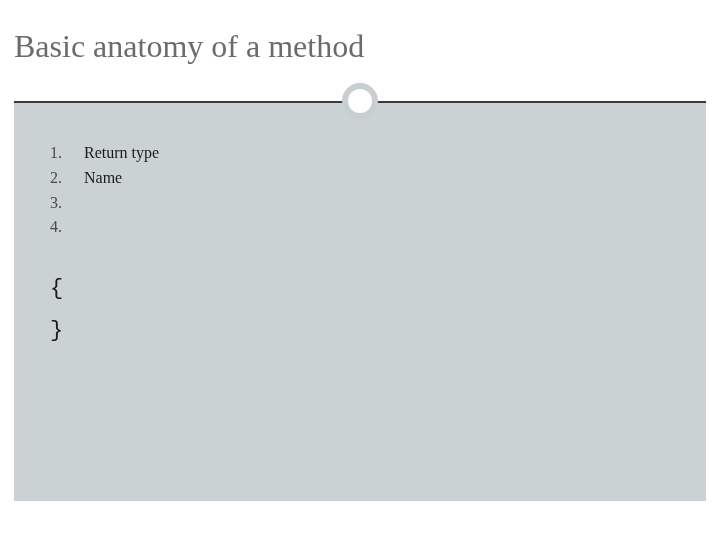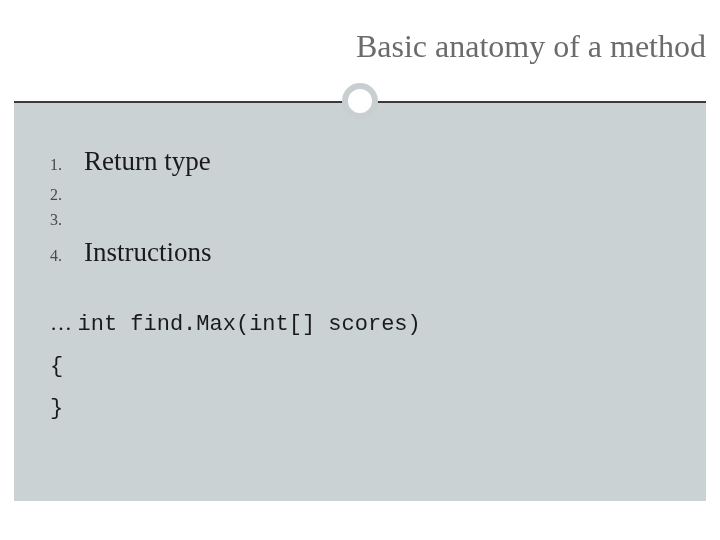--- a/index.html
+++ b/index.html
@@ -10,21 +10,21 @@
     font-family: Georgia, 'Times New Roman', serif;
     overflow: hidden;
   }
   .slide {
     width: 720px;
     height: 540px;
     position: relative;
     padding: 8px 14px 14px 14px;
   }
   .title-area {
-    text-align: right;
+    text-align: left;
     padding: 20px 0 10px 0;
     position: relative;
   }
   .title {
     font-size: 32px;
     color: #6b6b6b;
     font-weight: normal;
   }
   .divider-wrap {
     position: relative;
@@ -71,21 +71,21 @@
     display: flex;
     align-items: baseline;
   }
   .num {
     font-size: 16px;
     color: #4a4a4a;
     width: 34px;
     flex-shrink: 0;
   }
   .item-text {
-    font-size: 27px;
+    font-size: 16px;
   }
   .code-block {
     margin-top: 28px;
     font-family: 'Courier New', Courier, monospace;
     font-size: 22px;
     color: #1a1a1a;
     line-height: 1.9;
   }
   .code-line {
     white-space: pre;
@@ -110,31 +110,30 @@
 
   <div class="content-box">
     <div class="content-inner">
       <ol class="numbered">
         <li>
           <span class="num">1.</span>
           <span class="item-text">Return type</span>
         </li>
         <li>
           <span class="num">2.</span>
+          <span class="item-text">Name</span>
         </li>
         <li>
           <span class="num">3.</span>
         </li>
         <li>
           <span class="num">4.</span>
-          <span class="item-text">Instructions</span>
         </li>
       </ol>
 
       <div class="code-block">
-        <div class="code-line"><span class="ellipsis">… </span><span>int find.Max(int[] scores)</span></div>
         <div class="code-line">{</div>
         <div class="code-line">}</div>
       </div>
     </div>
   </div>
 
 </div>
 
 </body></html>

